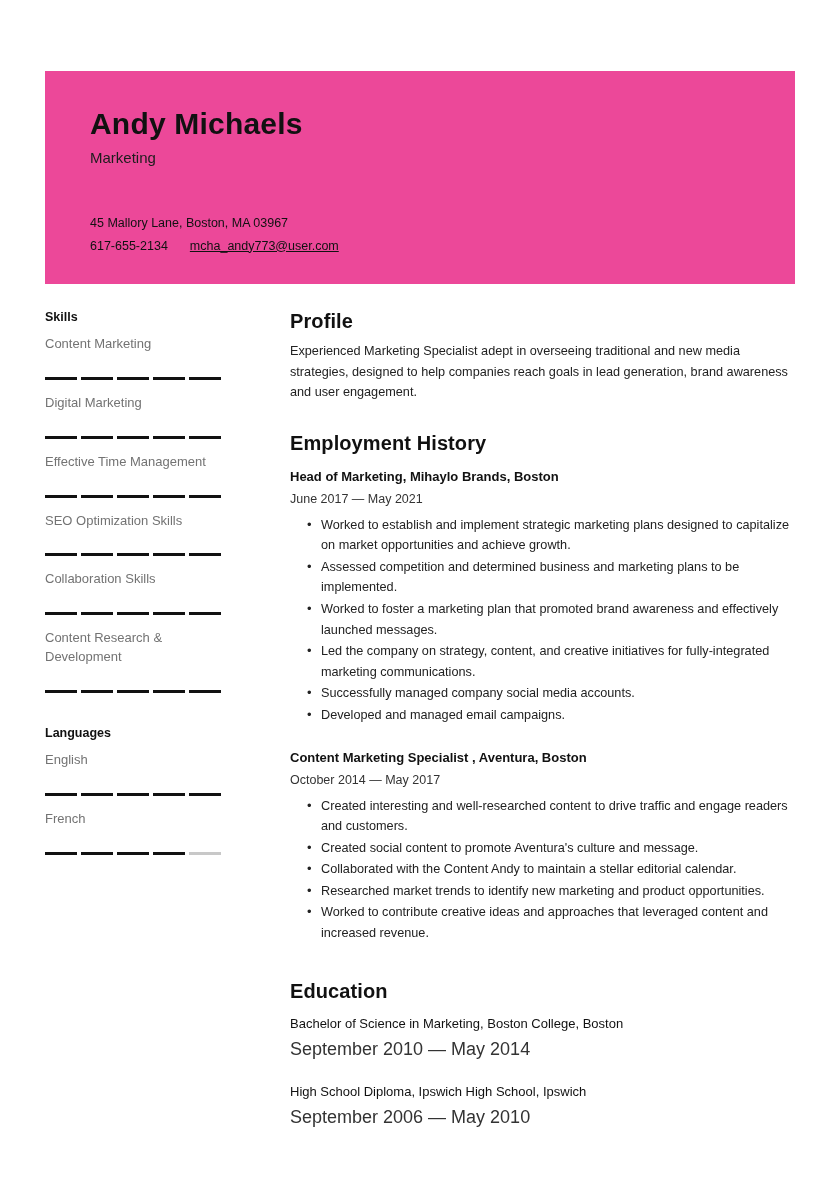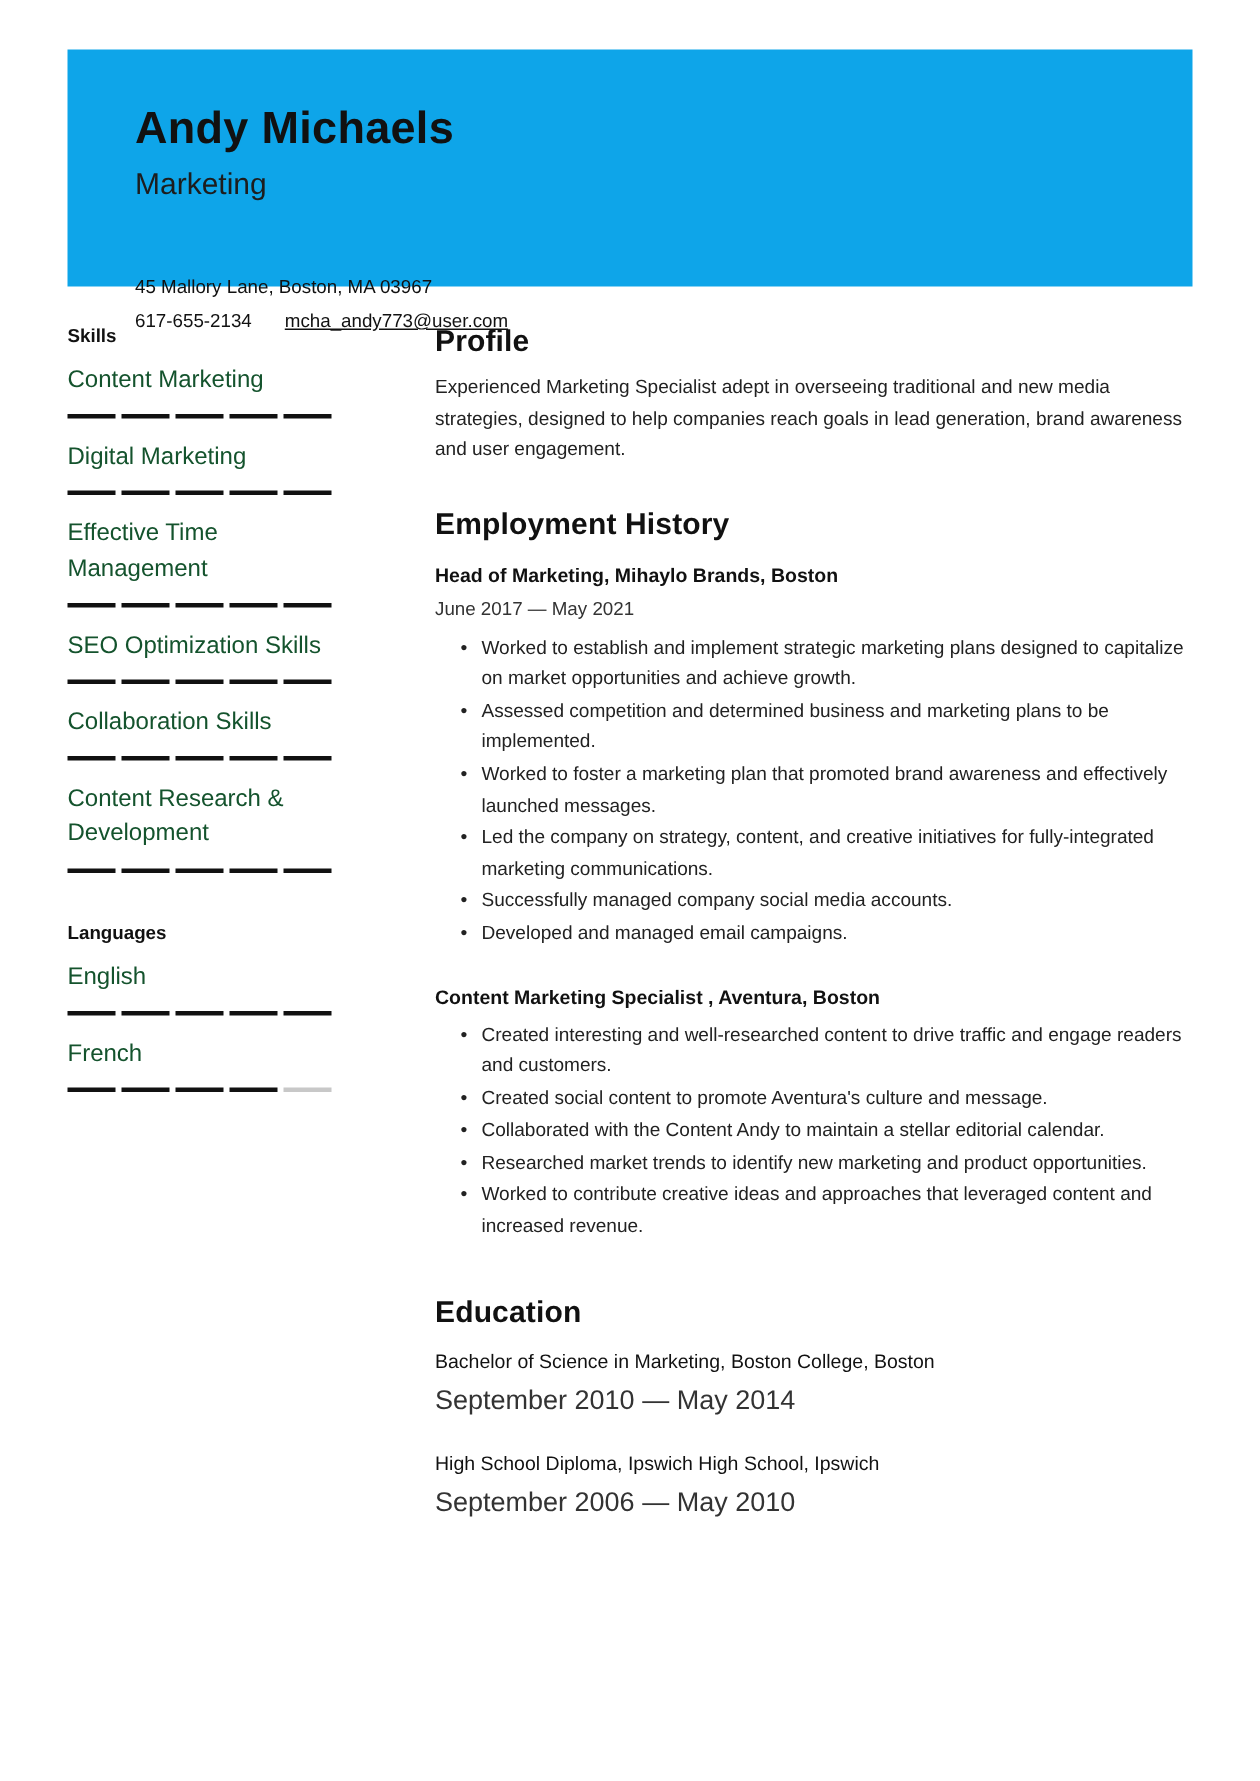--- a/index.html
+++ b/index.html
@@ -17,34 +17,35 @@
   }
   .page {
     width: 840px;
     height: 1187px;
     padding: 33px 45px 0 45px;
     position: relative;
   }
 
   
   .header {
-    background: #0ea5e9;
+    background: #ec4899;
     padding: 35px 45px 30px 45px;
-    height: 158px;
+    height: 213px;
+    margin-top: 38px;
   }
   .header-name {
     font-size: 30px;
     font-weight: bold;
     color: #111111;
     letter-spacing: 0.2px;
     line-height: 1.2;
     margin: 0 0 6px 0;
   }
   .header-title {
-    font-size: 20px;
+    font-size: 15px;
     color: #1d1d1d;
     font-weight: normal;
     margin: 0;
     line-height: 1.3;
   }
   .header-contact {
     margin-top: 44px;
     font-size: 12.5px;
     color: #111111;
     line-height: 1.85;
@@ -78,24 +79,24 @@
   .side-heading {
     font-size: 12.5px;
     font-weight: bold;
     color: #111111;
     margin: 0 0 11px 0;
   }
   .side-heading.second { margin-top: 33px; }
 
   .skill-item { margin-bottom: 0; }
   .skill-label {
-    font-size: 16px;
-    color: #14532d;
+    font-size: 13px;
+    color: #737373;
     line-height: 1.45;
-    padding-bottom: 11px;
+    padding-bottom: 23px;
   }
   .rating {
     display: flex;
     gap: 4px;
     margin-bottom: 14px;
   }
   .rating span {
     display: block;
     height: 3px;
     flex: 1 1 0;
@@ -292,20 +293,21 @@
           <li>Assessed competition and determined business and marketing plans to be implemented.</li>
           <li>Worked to foster a marketing plan that promoted brand awareness and effectively launched messages.</li>
           <li>Led the company on strategy, content, and creative initiatives for fully-integrated marketing communications.</li>
           <li>Successfully managed company social media accounts.</li>
           <li>Developed and managed email campaigns.</li>
         </ul>
       </div>
 
       <div class="job" style="margin-top:24px;">
         <div class="job-title">Content Marketing Specialist , Aventura, Boston</div>
+        <div class="job-dates">October 2014 — May 2017</div>
         <ul class="bullets">
           <li>Created interesting and well-researched content to drive traffic and engage readers and customers.</li>
           <li>Created social content to promote Aventura's culture and message.</li>
           <li>Collaborated with the Content Andy to maintain a stellar editorial calendar.</li>
           <li>Researched market trends to identify new marketing and product opportunities.</li>
           <li>Worked to contribute creative ideas and approaches that leveraged content and increased revenue.</li>
         </ul>
       </div>
 
       <h2 class="section-title edu">Education</h2>

